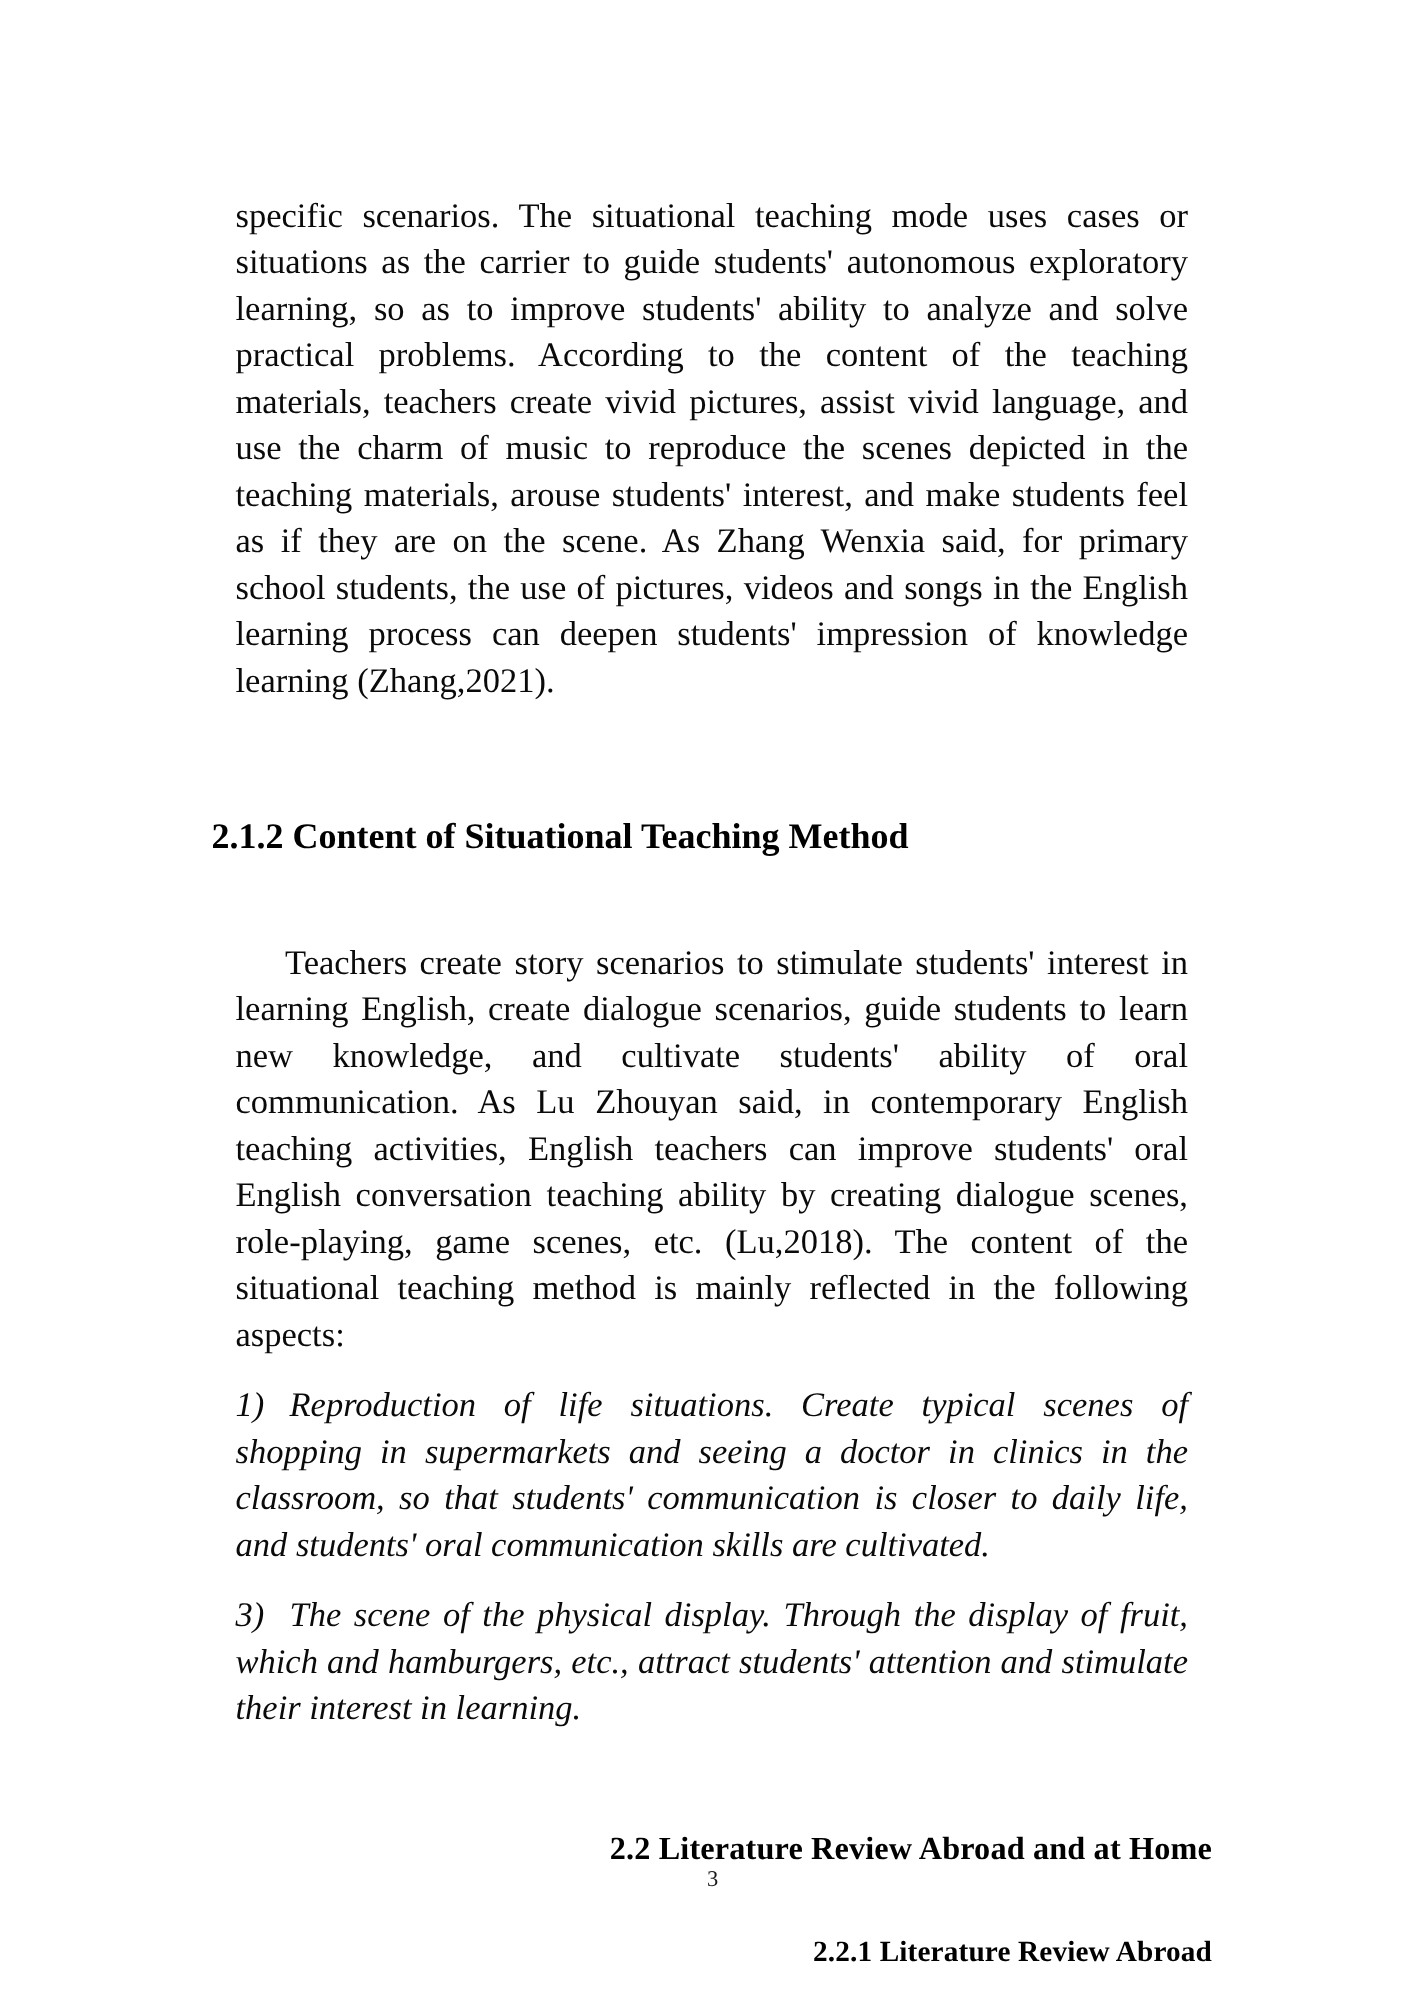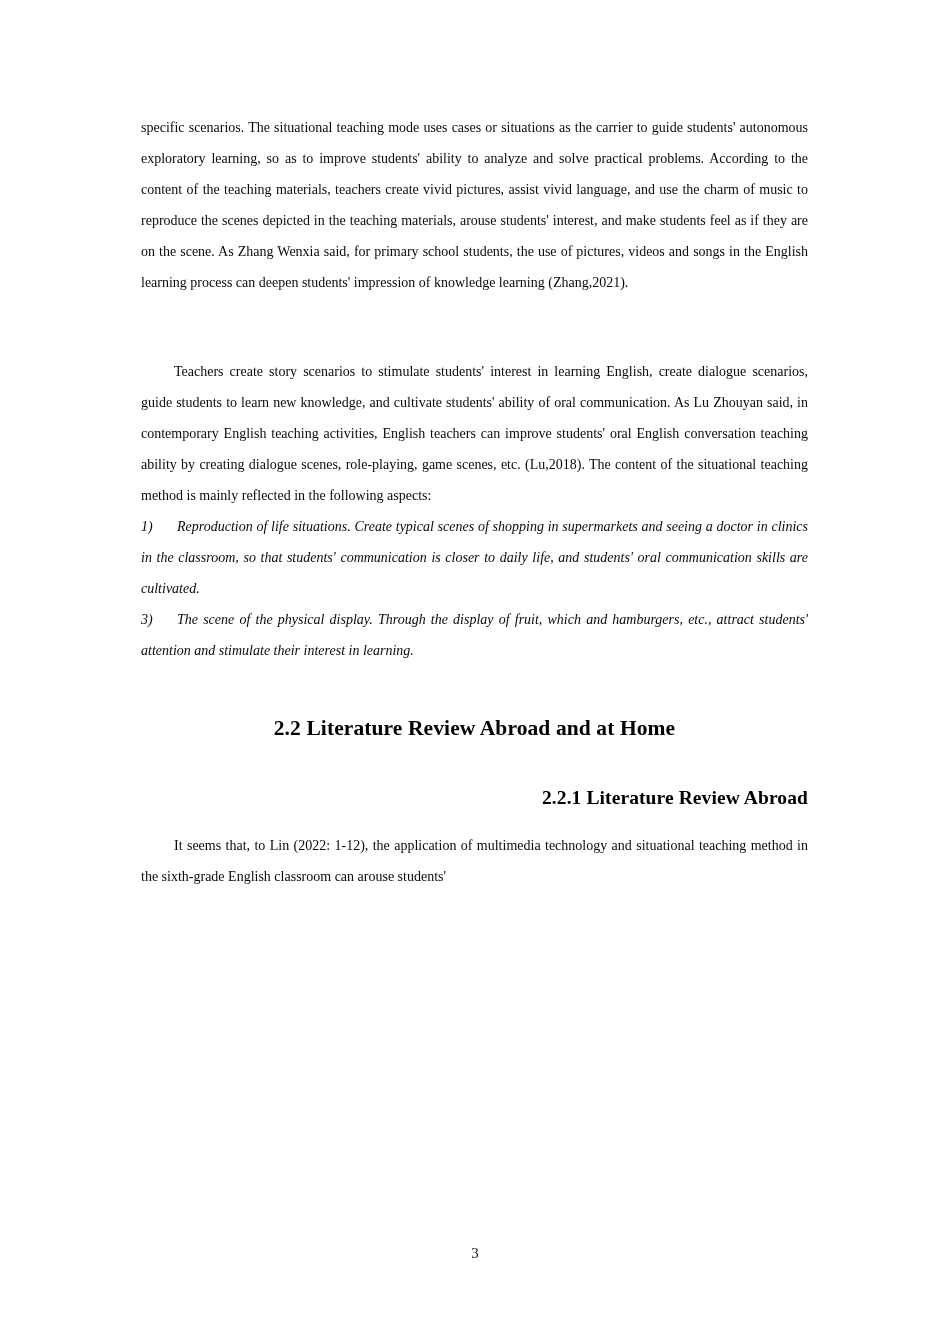--- a/index.html
+++ b/index.html
@@ -24,39 +24,39 @@
     background: #ffffff;
     overflow: hidden;
   }
   .content {
     position: absolute;
     left: 141px;
     top: 112px;
     width: 667px;
   }
   p, .para, .listitem {
-    margin: 0;
-    font-size: 14px;
+    margin: 16px;
+    font-size: 23px;
     line-height: 31px;
     text-align: justify;
     text-justify: inter-word;
     color: #0a0a0a;
   }
   .para-indent {
     text-indent: 33px;
   }
   .para-cont {
     text-indent: 0;
   }
   h2.heading-major {
     margin: 0;
     font-size: 21.5px;
     line-height: 31px;
     font-weight: bold;
-    text-align: center;
+    text-align: right;
     letter-spacing: 0.1px;
   }
   h3.heading-minor {
     margin: 0;
     font-size: 19.5px;
     line-height: 31px;
     font-weight: bold;
     text-align: right;
     letter-spacing: 0.1px;
   }
@@ -89,20 +89,21 @@
 <body>
 
 <div class="page">
 
   <div class="content">
 
     <p class="para para-cont">specific scenarios. The situational teaching mode uses cases or situations as the carrier to guide students' autonomous exploratory learning, so as to improve students' ability to analyze and solve practical problems. According to the content of the teaching materials, teachers create vivid pictures, assist vivid language, and use the charm of music to reproduce the scenes depicted in the teaching materials, arouse students' interest, and make students feel as if they are on the scene. As Zhang Wenxia said, for primary school students, the use of pictures, videos and songs in the English learning process can deepen students' impression of knowledge learning (Zhang,2021).</p>
 
     <div class="sp-before-h212"></div>
 
+    <h2 class="heading-minor">2.1.2 Content of Situational Teaching Method</h2>
 
     <div class="sp-after-h212"></div>
 
     <p class="para para-indent">Teachers create story scenarios to stimulate students' interest in learning English, create dialogue scenarios, guide students to learn new knowledge, and cultivate students' ability of oral communication. As Lu Zhouyan said, in contemporary English teaching activities, English teachers can improve students' oral English conversation teaching ability by creating dialogue scenes, role-playing, game scenes, etc. (Lu,2018). The content of the situational teaching method is mainly reflected in the following aspects:</p>
 
     <p class="listitem">
       <span class="marker">1)</span><span>Reproduction of life situations. Create typical scenes of shopping in supermarkets and seeing a doctor in clinics in the classroom, so that students' communication is closer to daily life, and students' oral communication skills are cultivated.</span>
     </p>
 
 

